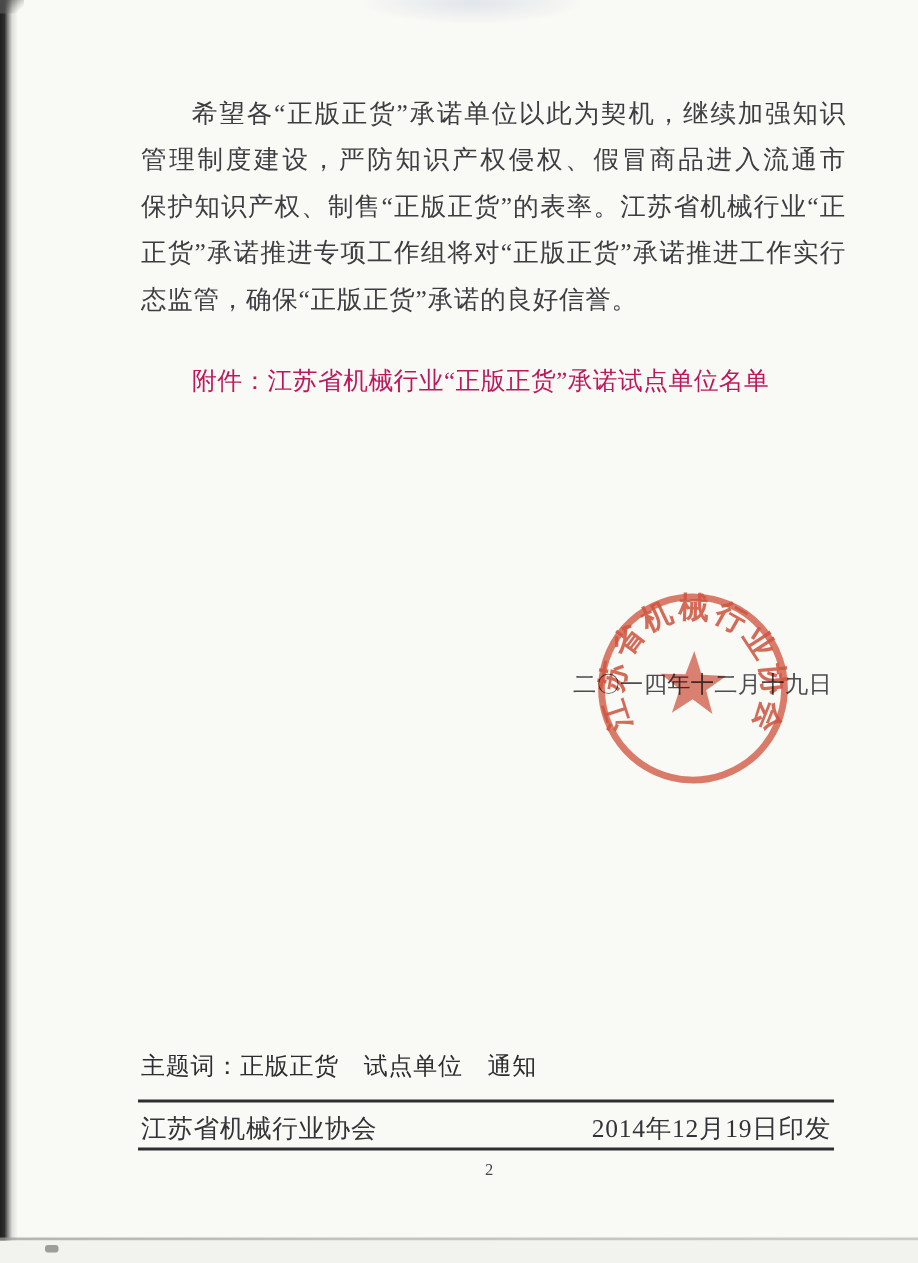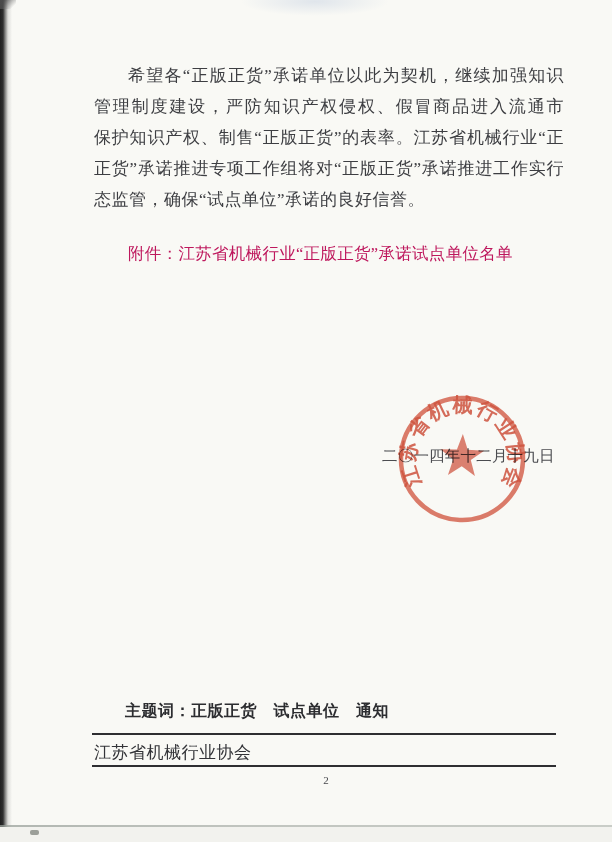--- a/index.html
+++ b/index.html
@@ -56,21 +56,21 @@
   }
   
   .seal{
     position:absolute;left:386px;top:383px;width:152px;height:152px;
     mix-blend-mode:multiply;opacity:.92;transform:rotate(2deg);
   }
   
   .subject-line{
     position:absolute;left:94px;top:701px;width:470px;
     font-family:"Liberation Sans","DejaVu Sans",sans-serif;
-    font-weight:bold;font-size:16px;color:#2c2d30;letter-spacing:.5px;margin-left:31px;
+    font-weight:normal;font-size:16px;color:#2c2d30;letter-spacing:.5px;
   }
   .rule{position:absolute;left:92px;width:464px;height:2px;background:#2e2e31;}
   .rule-top{top:733px;}
   .rule-bottom{top:765px;}
   .footer-row{
     position:absolute;left:94px;top:741px;width:460px;
     display:flex;justify-content:space-between;align-items:baseline;
     font-size:17px;color:#333438;letter-spacing:.5px;
   }
   .page-number{
@@ -86,21 +86,21 @@
 <div class="scan-smudge-top"></div>
 <div class="scan-edge-bottom"></div>
 <div class="scan-below-strip"></div>
 <div class="scan-speck"></div>
 
 <div class="paragraph">
   <div class="pline indent">希望各“正版正货”承诺单位以此为契机，继续加强知识产权</div>
   <div class="pline">管理制度建设，严防知识产权侵权、假冒商品进入流通市场，争做</div>
   <div class="pline">保护知识产权、制售“正版正货”的表率。江苏省机械行业“正版</div>
   <div class="pline">正货”承诺推进专项工作组将对“正版正货”承诺推进工作实行动</div>
-  <div class="pline last">态监管，确保“试点单位”承诺的良好信誉。</div>
+  <div class="pline last">态监管，确保“正版正货”承诺的良好信誉。</div>
 </div>
 
 <div class="attachment">附件：江苏省机械行业“正版正货”承诺试点单位名单</div>
 
 <div class="date-line">二〇一四年十二月十九日</div>
 
 <div class="seal">
   <svg width="152" height="152" viewBox="0 0 152 152">
     <circle cx="76" cy="76" r="61" fill="none" stroke="#d44a33" stroke-width="4.5" opacity="0.78"></circle>
     <polygon points="76,51 81.4,66.6 97.9,66.9 84.8,76.8 89.5,92.6 76,83.2 62.5,92.6 67.2,76.8 54.1,66.9 70.6,66.6" fill="#d0442e" opacity="0.72"></polygon>
@@ -108,15 +108,16 @@
     <text font-size="20" fill="#cf4630" opacity="0.85" letter-spacing="2.5" font-family="Liberation Serif, DejaVu Serif, serif" font-weight="bold">
       <textPath href="#sealArc" startOffset="50%" text-anchor="middle">江苏省机械行业协会</textPath>
     </text>
   </svg>
 </div>
 
 <div class="subject-line">主题词：正版正货　试点单位　通知</div>
 <div class="rule rule-top"></div>
 <div class="footer-row">
   <span>江苏省机械行业协会</span>
+  <span>2014年12月19日印发</span>
 </div>
 <div class="rule rule-bottom"></div>
 <div class="page-number">2</div>
 
 </body></html>

